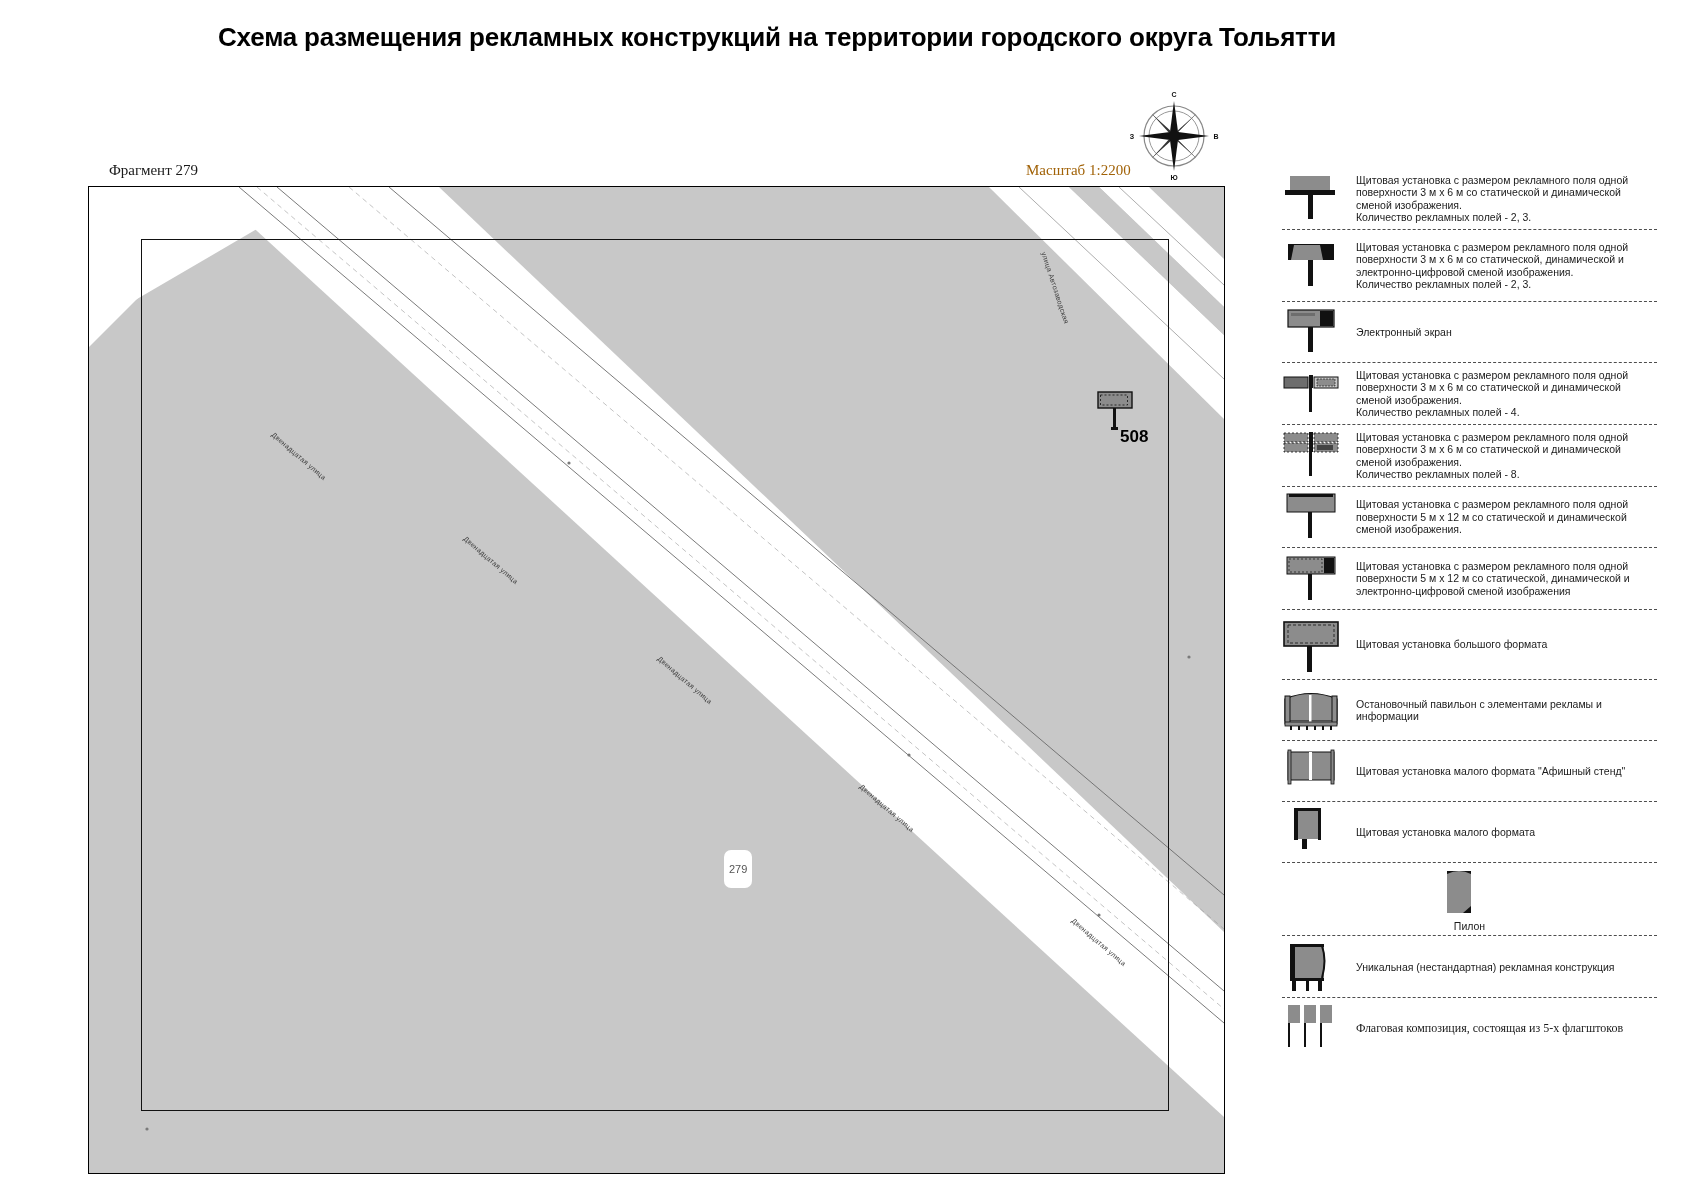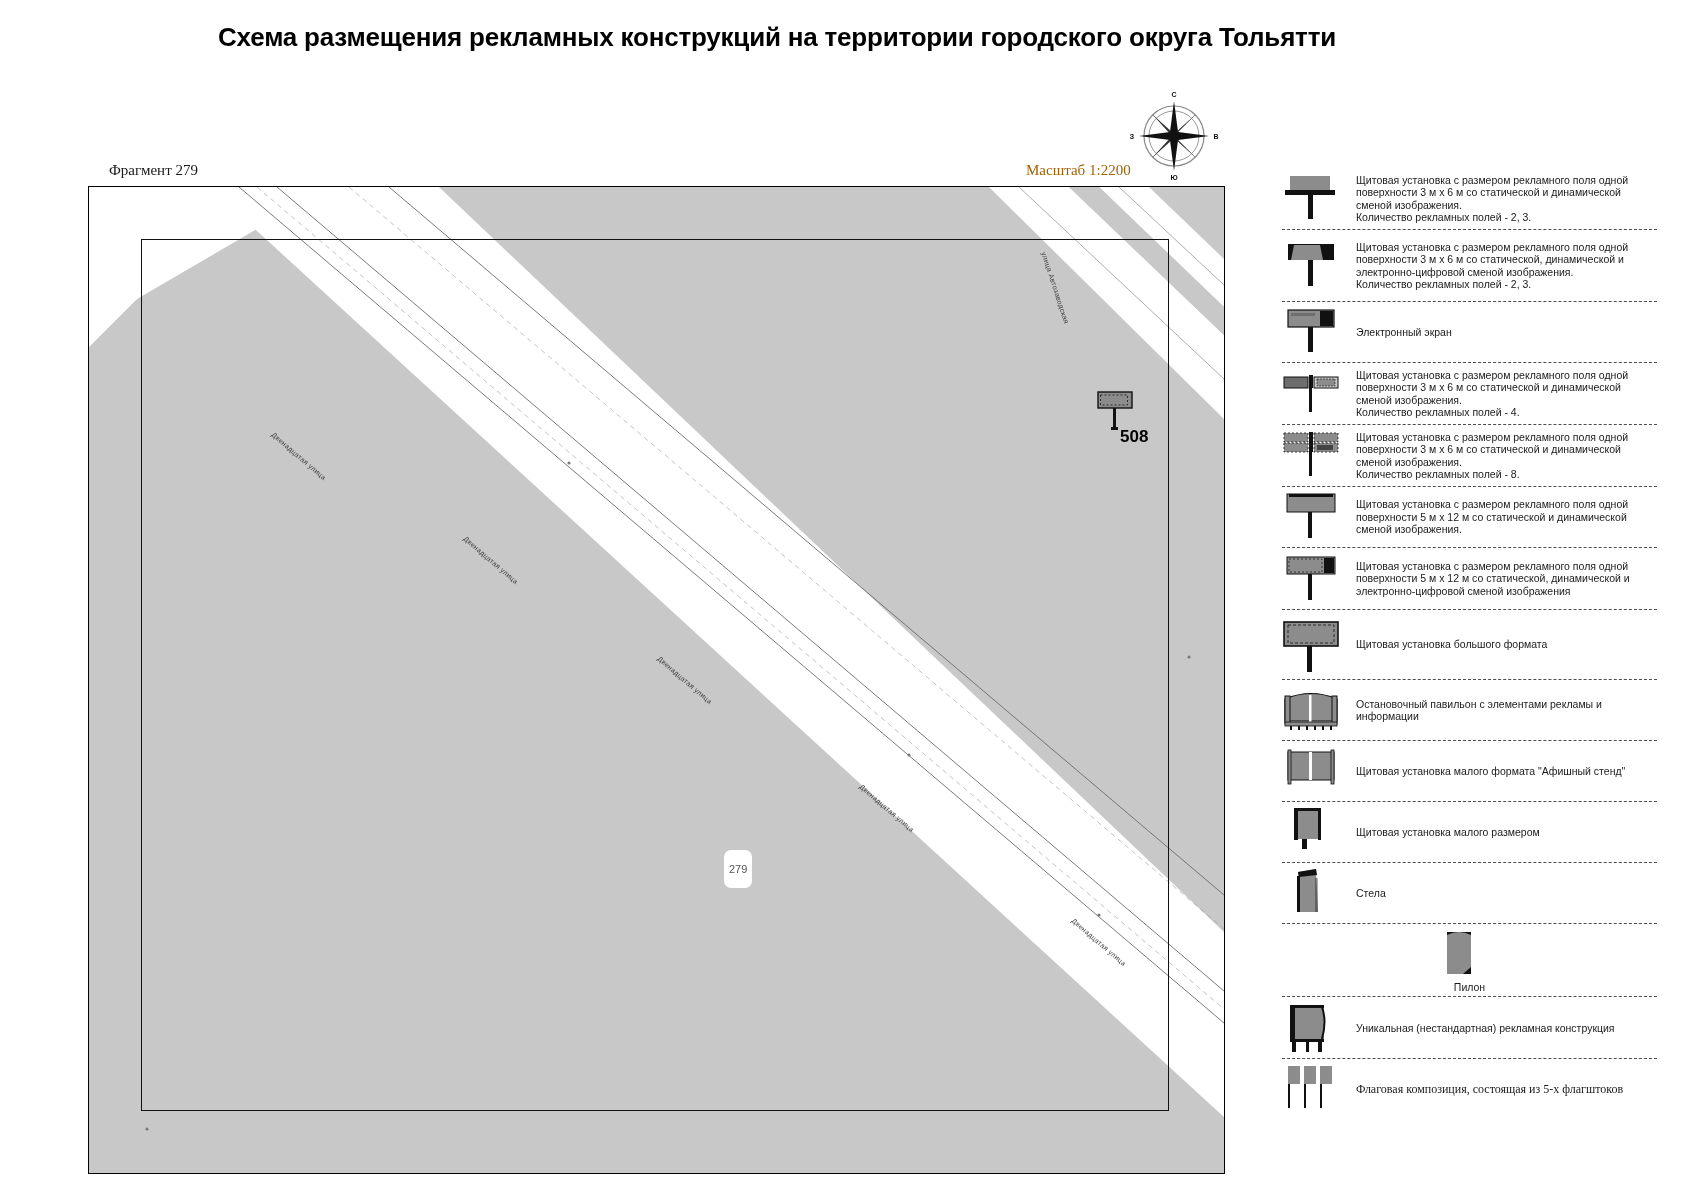--- a/index.html
+++ b/index.html
@@ -404,34 +404,23 @@
   <div class="legend-row" style="min-height:58px;">
     <div class="legend-icon">
       <svg width="66" height="54" viewBox="0 0 66 54">
         <rect x="14" y="4" width="24" height="30" fill="#8c8c8c"></rect>
         <rect x="12" y="3" width="4" height="32" fill="#111"></rect>
         <rect x="36" y="3" width="3" height="32" fill="#111"></rect>
         <rect x="14" y="3" width="24" height="3" fill="#111"></rect>
         <rect x="20" y="34" width="5" height="10" fill="#111"></rect>
       </svg>
     </div>
-    <div class="legend-text">Щитовая установка малого размером</div>
-  </div>
-
-  <div class="legend-row" style="min-height:58px;">
-    <div class="legend-icon">
-      <svg width="66" height="54" viewBox="0 0 66 54">
-        <polygon points="16,6 34,3 36,46 18,46" fill="#8c8c8c"></polygon>
-        <polygon points="16,6 34,3 35,9 17,11" fill="#111"></polygon>
-        <rect x="15" y="10" width="3" height="36" fill="#111"></rect>
-        <rect x="33" y="12" width="3" height="34" fill="#111" opacity="0.35"></rect>
-      </svg>
-    </div>
-    <div class="legend-text">Стела</div>
-  </div>
+    <div class="legend-text">Щитовая установка малого формата</div>
+  </div>
+
 
   <div class="legend-row" style="min-height:58px;flex-direction:column;">
     <div class="legend-icon">
       <svg width="66" height="54" viewBox="0 0 66 54">
         <rect x="14" y="5" width="24" height="42" fill="#8c8c8c"></rect>
         <path d="M14,8 Q26,2 38,8 L38,5 L14,5 Z" fill="#111"></path>
         <path d="M30,47 L38,47 L38,40 Z" fill="#111"></path>
       </svg>
     </div>
     <div class="legend-text">Пилон</div>

